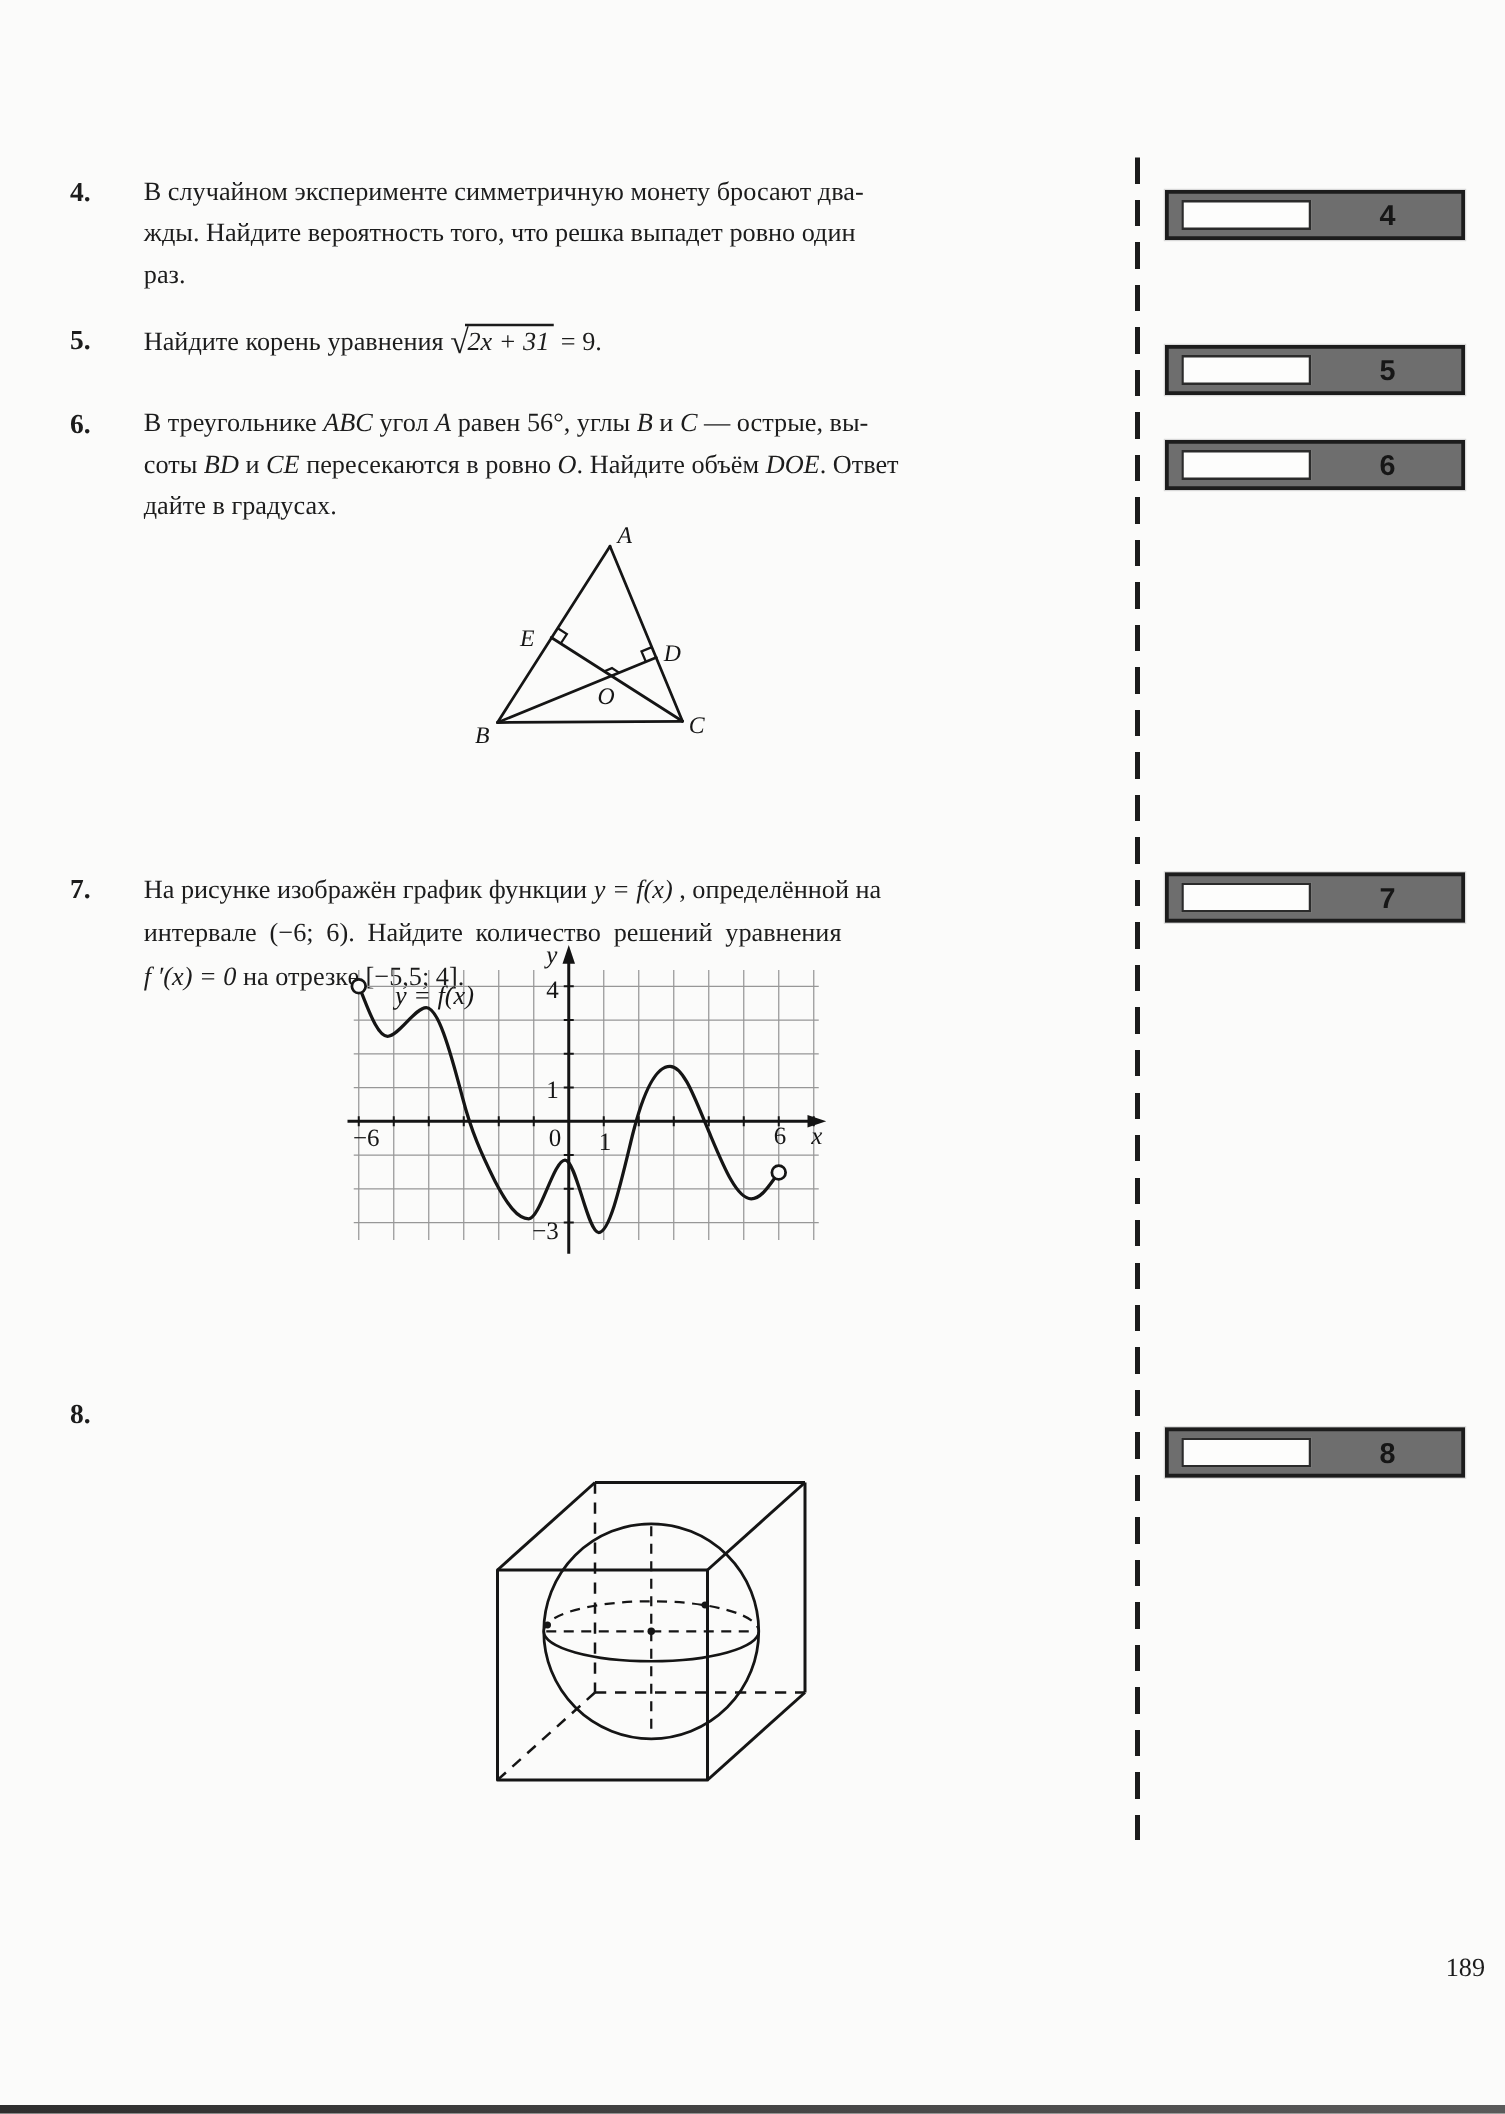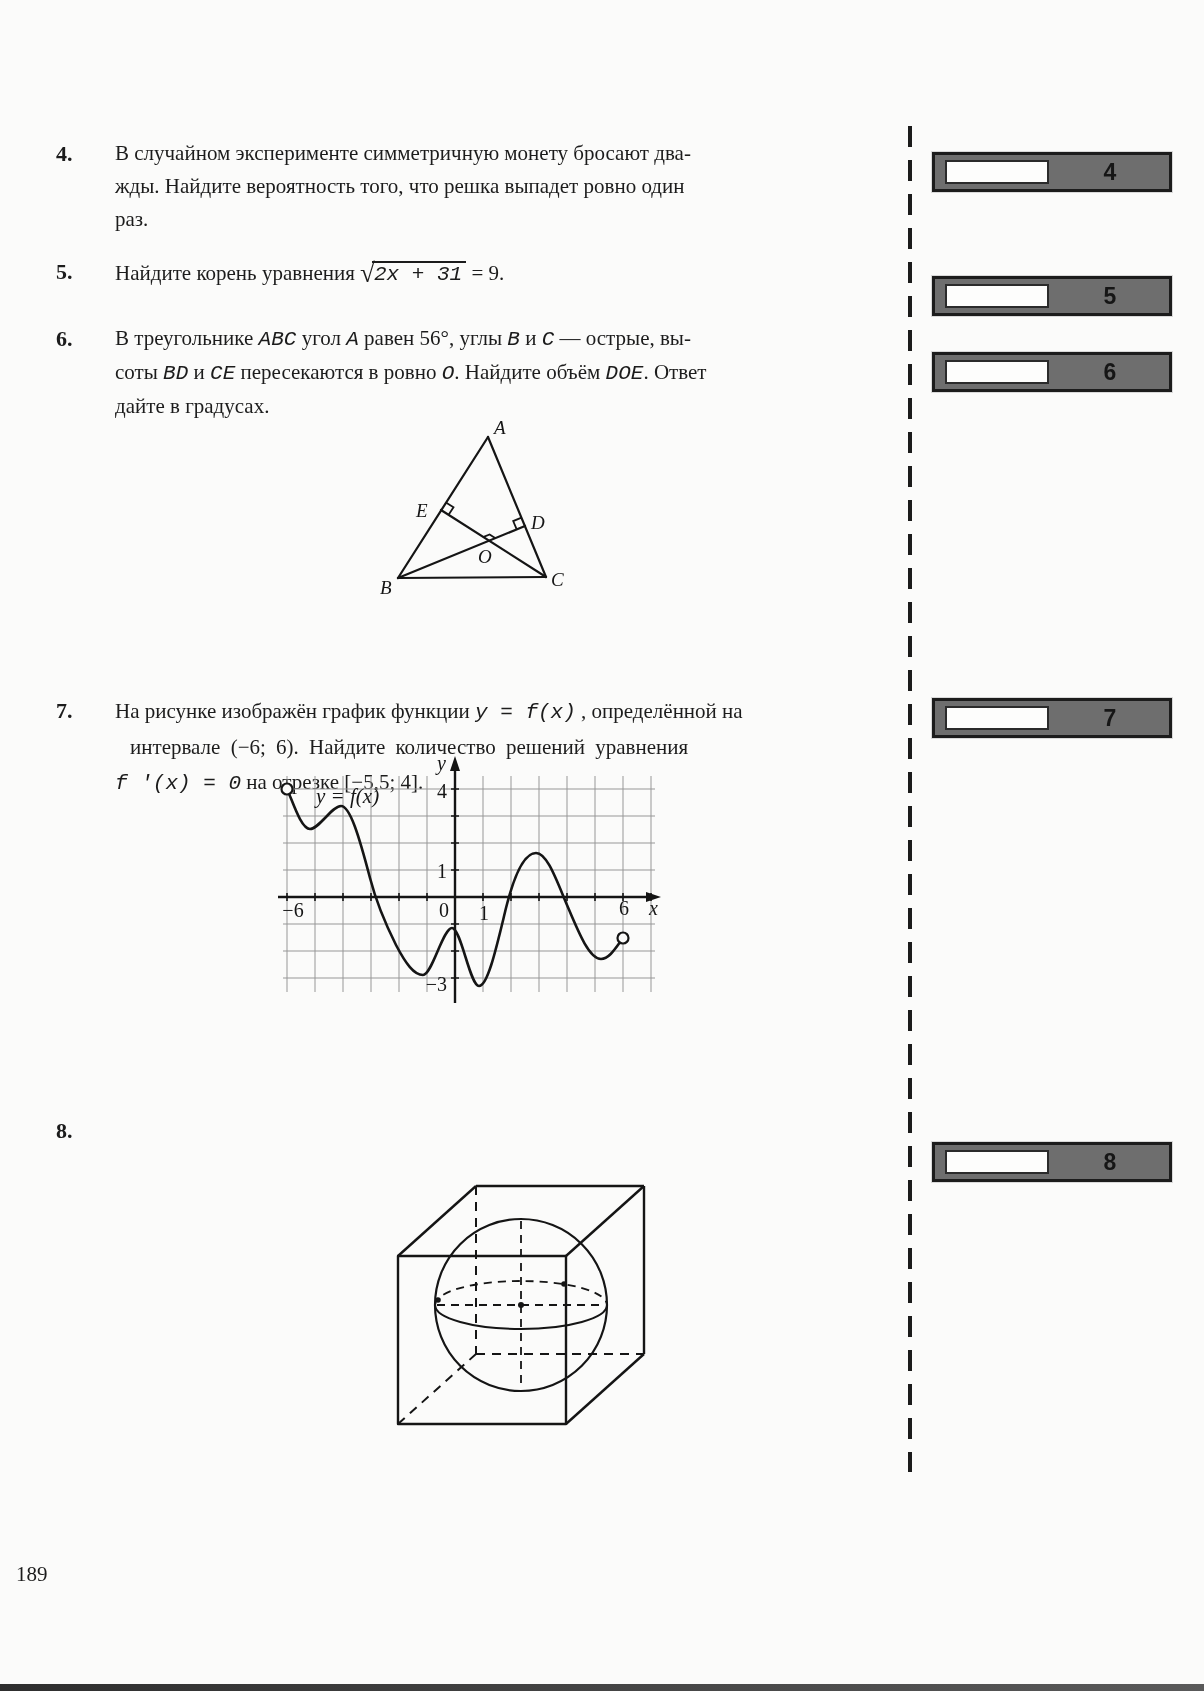--- a/index.html
+++ b/index.html
@@ -2,38 +2,38 @@
 <html><head>
 <meta charset="utf-8">
 <style>
   html,body{margin:0;padding:0;}
   body{background:#e8e8e8;}
   #page{position:relative;width:1204px;height:1691px;background:#fbfbfa;overflow:hidden;
         font-family:"Liberation Serif",serif;color:#1c1c1c;}
   .pnum{position:absolute;left:56px;font:bold 22px/33px "Liberation Serif",serif;}
   .ptext{position:absolute;left:115px;width:720px;font:21px/33px "Liberation Serif",serif;}
   .line{display:block;}
-  .it{font-style:italic;font-family:Liberation Mono, monospace;}
-  .sp{word-spacing:5px;margin-left:15px;}
+  .it{font-style:italic;}
+  .sp{word-spacing:5px;}
   
   .sqrt{white-space:nowrap;}
   .sq{font-size:27px;font-style:normal;position:relative;top:2px;margin-right:-3px;}
   .rad{display:inline-block;border-top:2px solid #1b1b1b;padding:0 4px 0 2px;line-height:24px;}
   
   .ansbox{position:absolute;left:932px;width:234px;height:34px;background:#6e6e6e;
           border:3px solid #1c1c1c;box-shadow:0 0 0 1px #55555533;}
   .ansfield{position:absolute;left:10px;top:5px;width:100px;height:20px;background:#fdfdfc;
             border:2px solid #2b2b2b;}
   .ansnum{position:absolute;left:138px;top:3px;width:74px;text-align:center;
           font:bold 23px/28px "Liberation Sans",sans-serif;color:#161616;}
   
   .dashline{position:absolute;left:908px;top:126px;width:4px;height:1346px;
             background:repeating-linear-gradient(180deg,#1b1b1b 0 21px,transparent 21px 34px);}
   .fig{position:absolute;}
-  #pageno{position:absolute;top:1562px;left:16px;width:1188px;text-align:left;
+  #pageno{position:absolute;top:1562px;left:0;width:1188px;text-align:right;
           font:21px "Liberation Serif",serif;}
   #edgebar{position:absolute;left:0;top:1684px;width:1204px;height:7px;
            background:linear-gradient(90deg,#2e2e2e,#5a5a5a);}
   svg text{font-family:"Liberation Serif",serif;fill:#161616;}
 </style>
 </head>
 <body>
 
 <div id="page">
 

